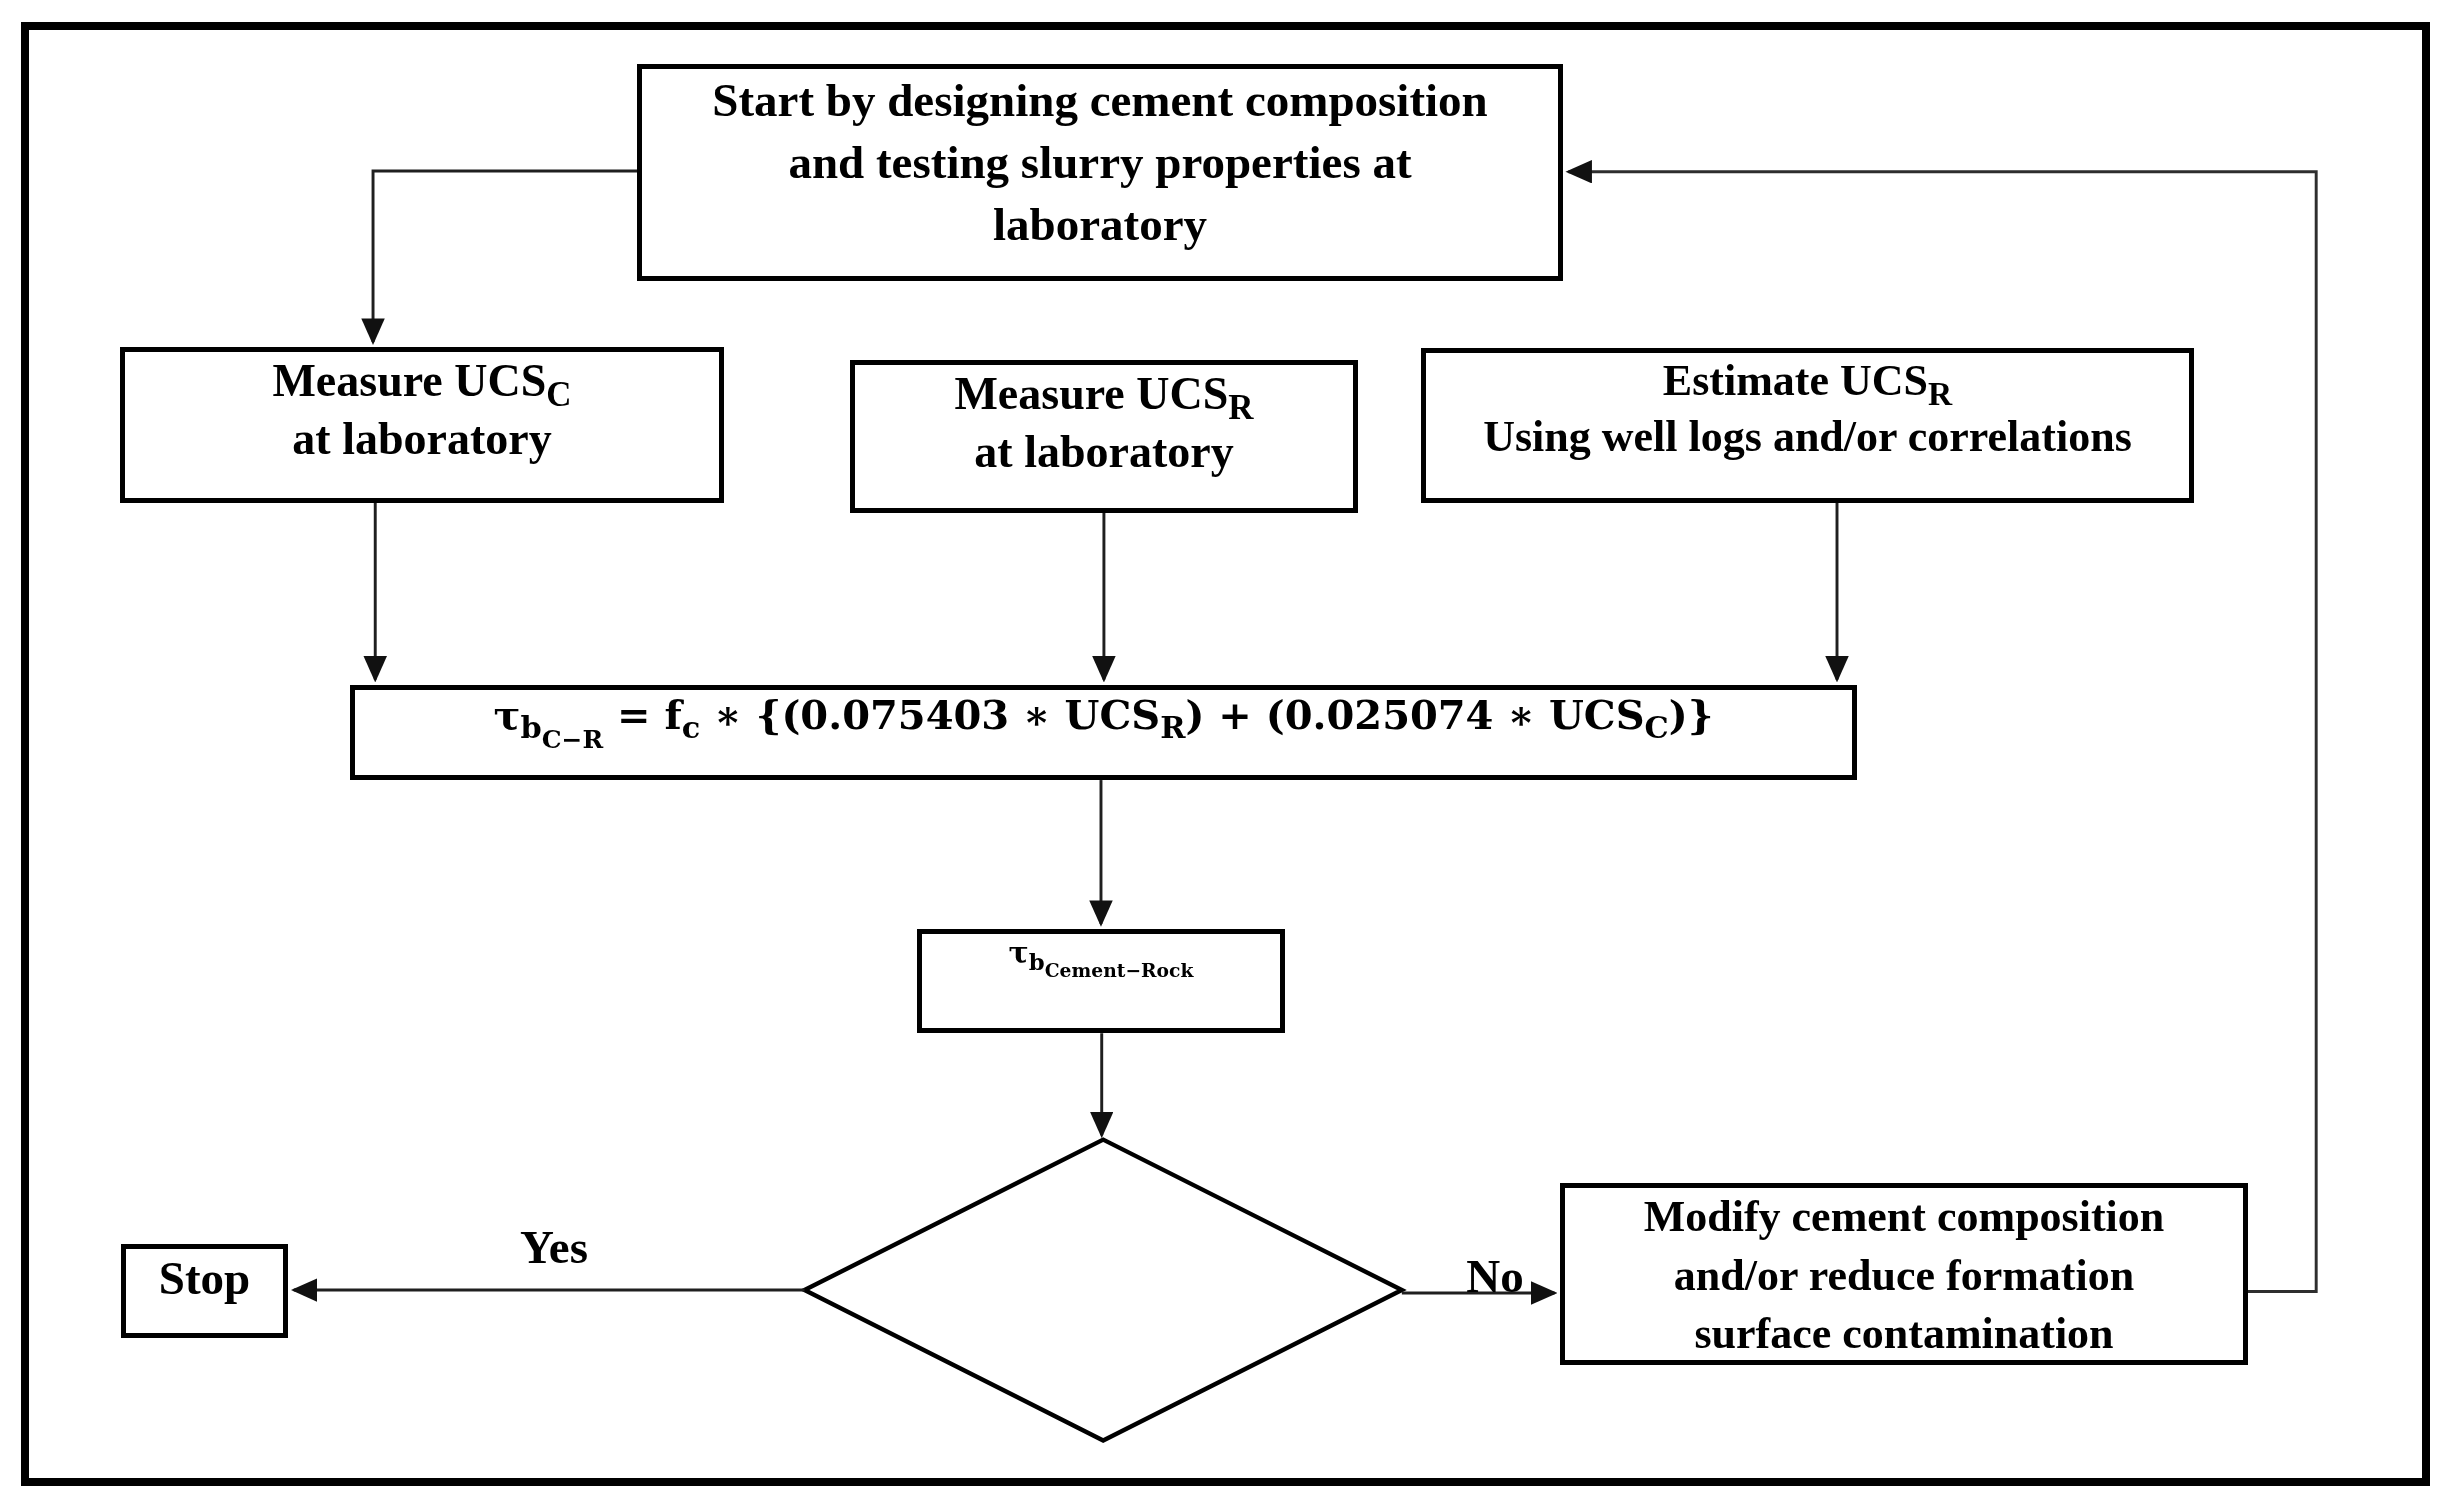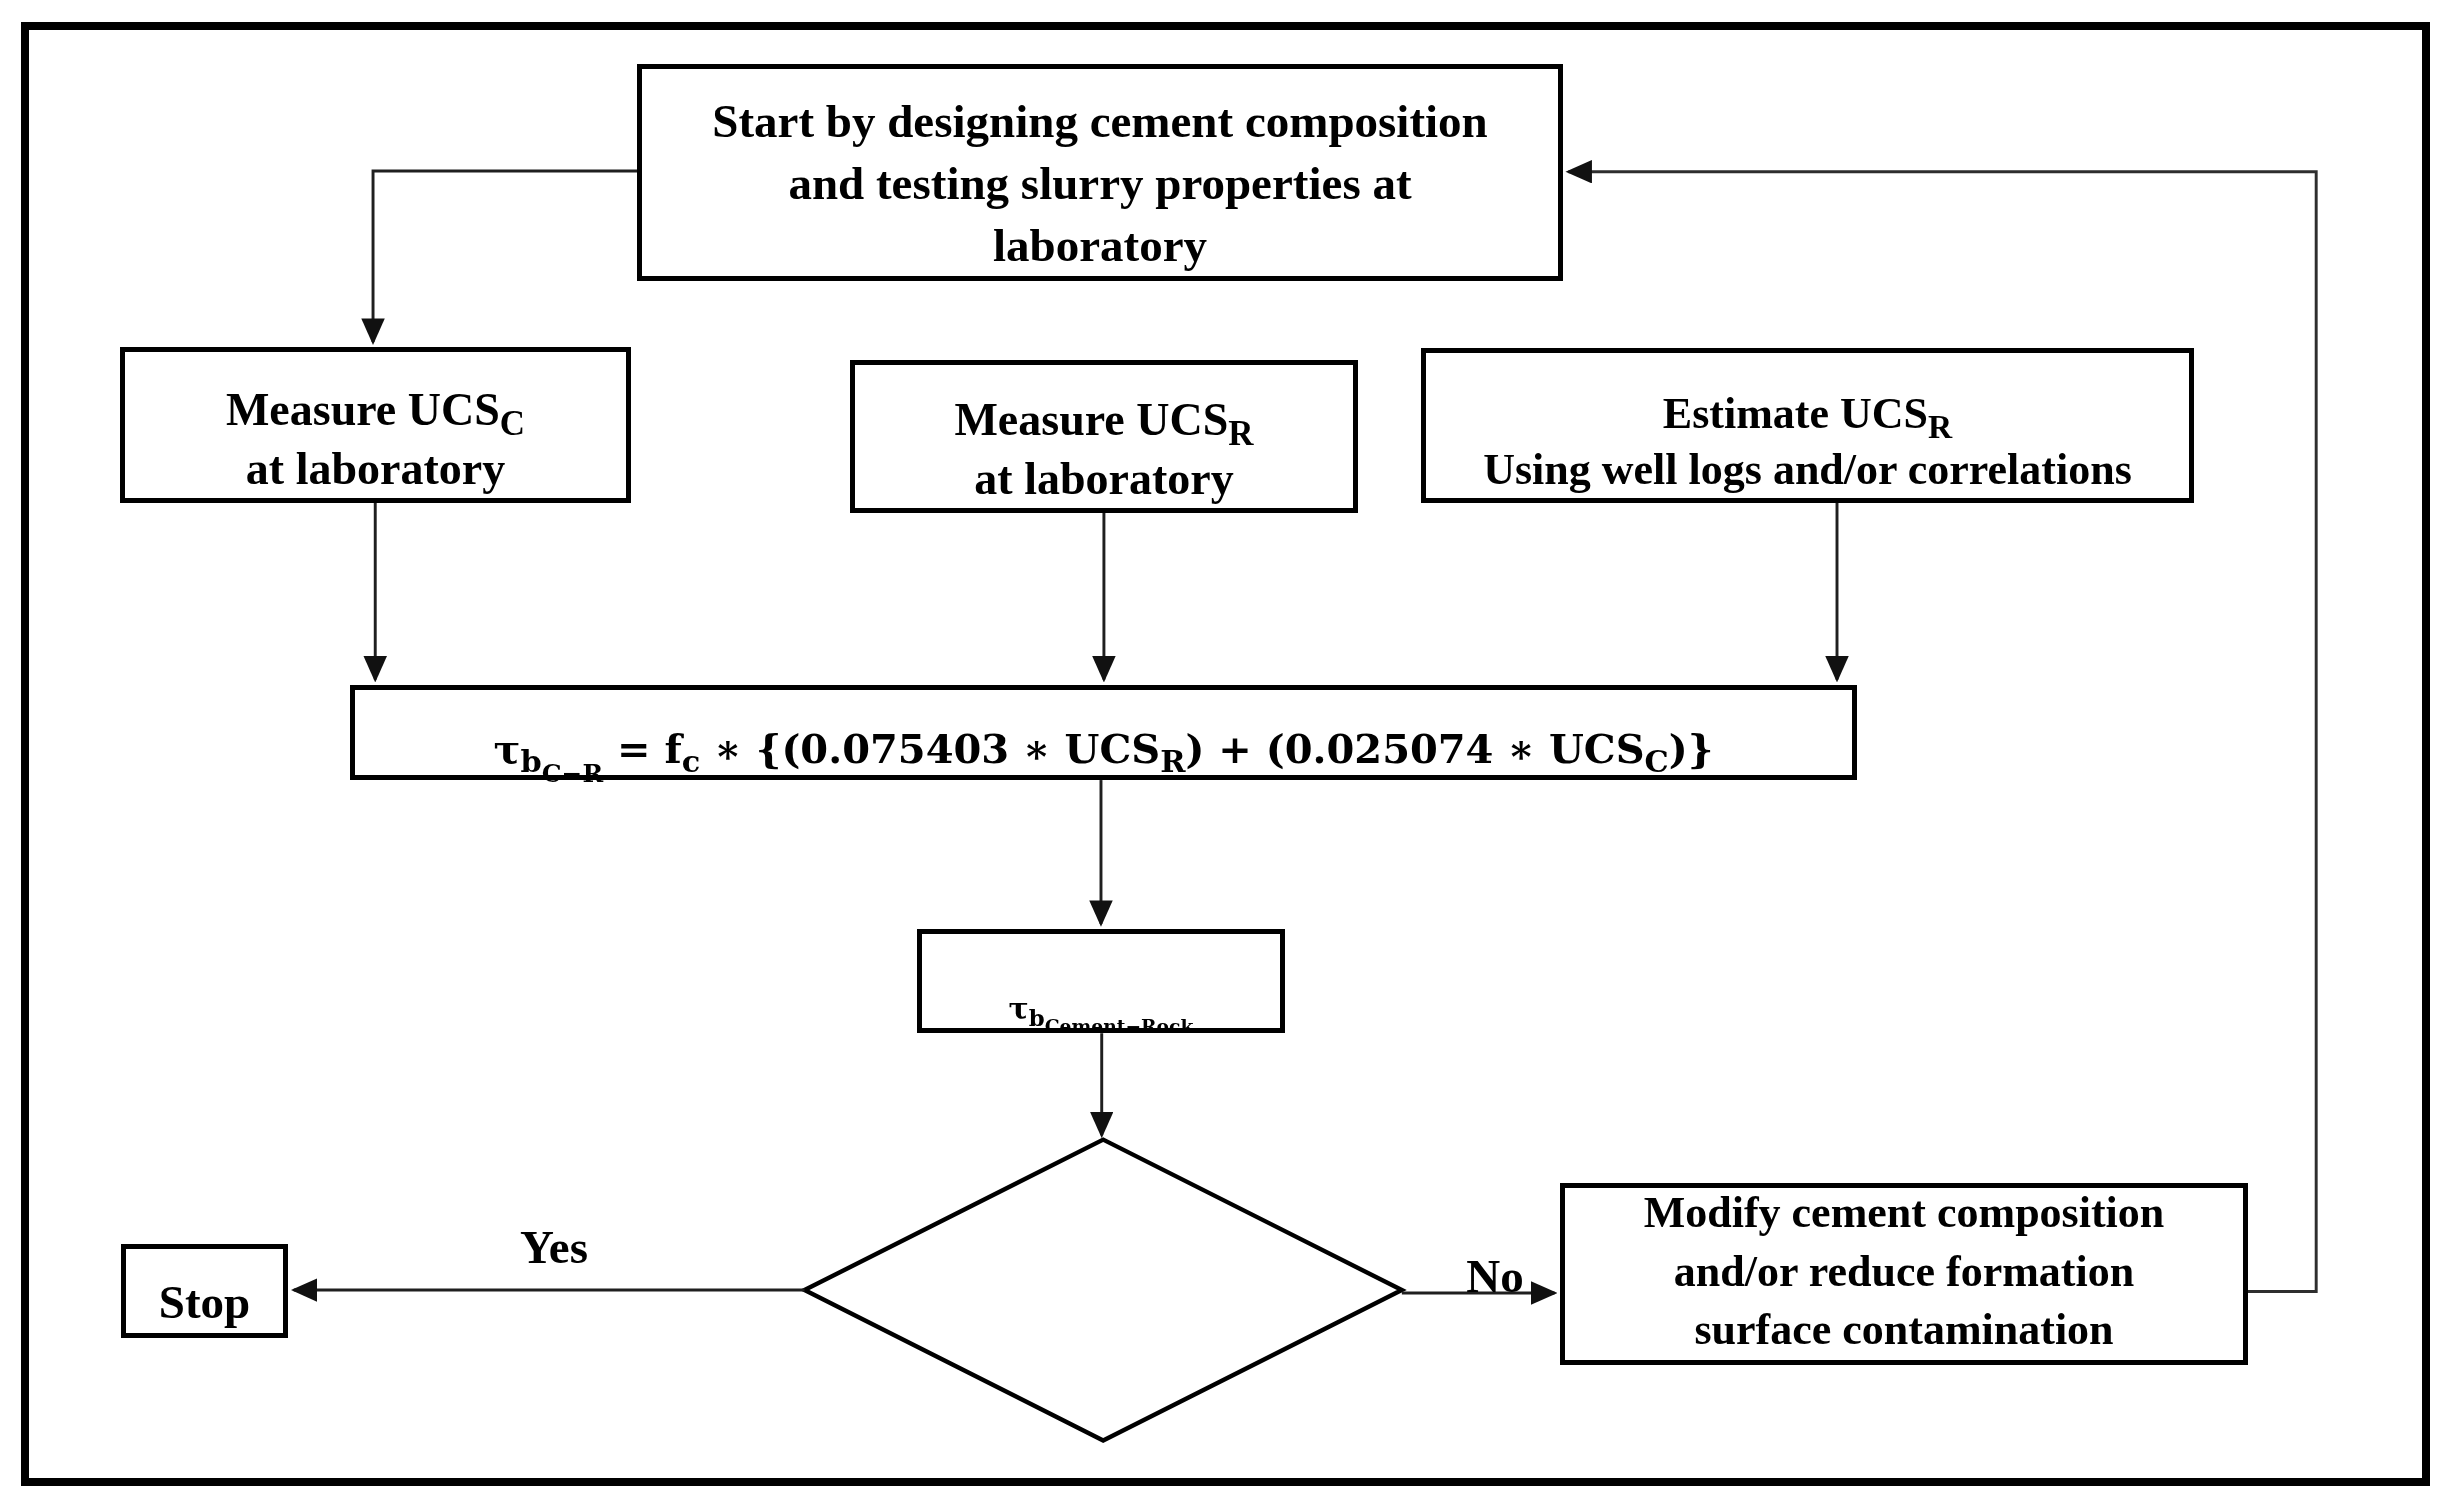--- a/index.html
+++ b/index.html
@@ -21,21 +21,21 @@
   }
   svg.connectors{
     position:absolute;left:0;top:0;width:2450px;height:1508px;
   }
   .node{
     position:absolute;
     box-sizing:border-box;
     border:5.1px solid #000;
     background:#ffffff;
     display:flex;
-    align-items:flex-end;
+    align-items:flex-start;
     justify-content:center;
     text-align:center;
     font-weight:700;
     white-space:pre-line;
     line-height:1.27;
   }
   .node.math{
     font-family:"DejaVu Serif",serif;
     white-space:normal;
   }
@@ -53,21 +53,21 @@
     left:1103px;top:1290px;
     transform:translate(-50%,-50%);
     width:470px;
     text-align:center;
     font-weight:700;
     font-size:46px;
     line-height:1.35;
     white-space:pre-line;
   }
   #node-start{left:637px;top:64px;width:926px;height:217px;font-size:47px;line-height:1.32;padding:0 4.4px;}
-  #node-measure-cement{left:120px;top:347px;width:511px;height:156px;font-size:46px;}
+  #node-measure-cement{left:120px;top:347px;width:604px;height:156px;font-size:46px;}
   #node-measure-rock{left:850px;top:360px;width:508px;height:153px;font-size:46px;}
   #node-estimate-rock{left:1421px;top:348px;width:773px;height:155px;font-size:44px;}
   #node-formula{left:350px;top:685px;width:1507px;height:95px;font-size:40px;border-width:5.9px;}
   #node-tau{left:917px;top:929px;width:368px;height:104px;font-size:30px;border-width:5.1px;}
   #node-stop{left:121px;top:1244px;width:167px;height:94px;font-size:47px;border-width:5.9px;}
   #node-modify{left:1560px;top:1183px;width:688px;height:182px;font-size:44px;border-width:5.9px;line-height:1.33;}
 </style>
 </head>
 <body>
 

